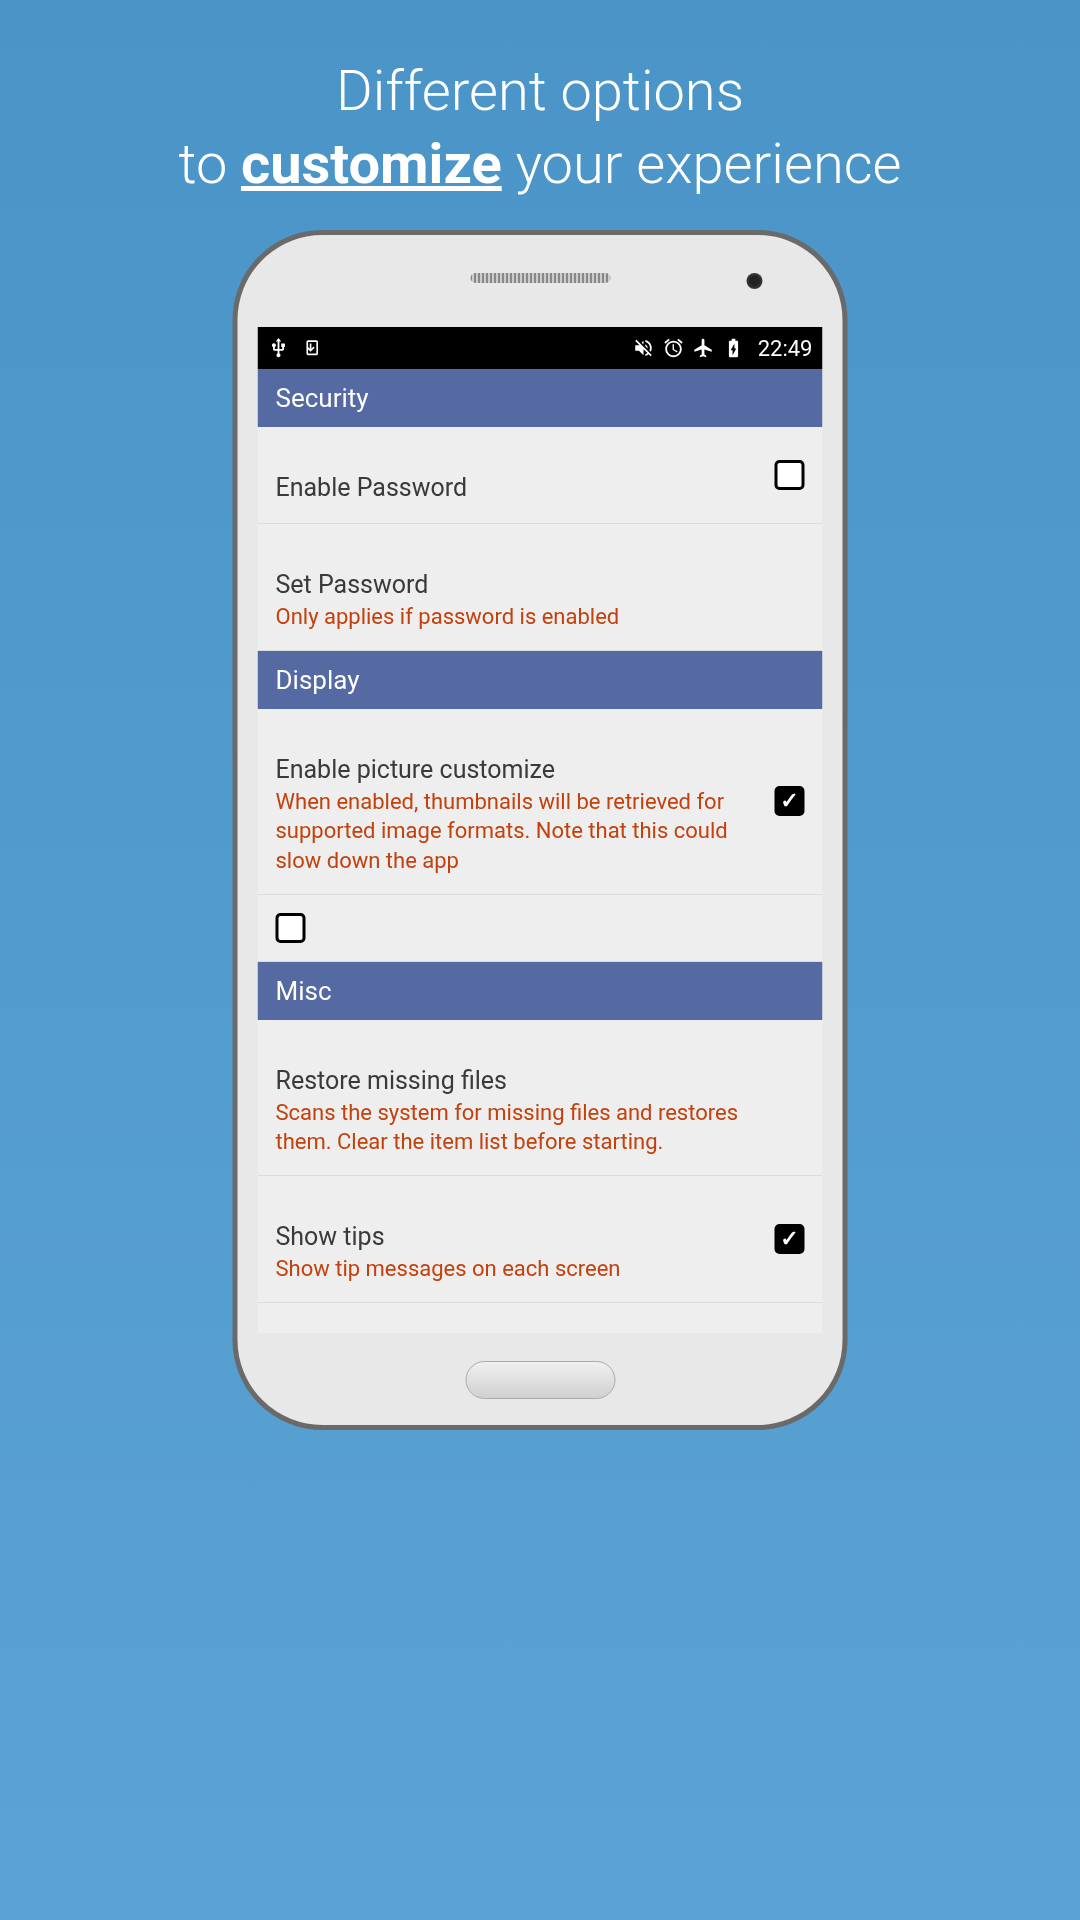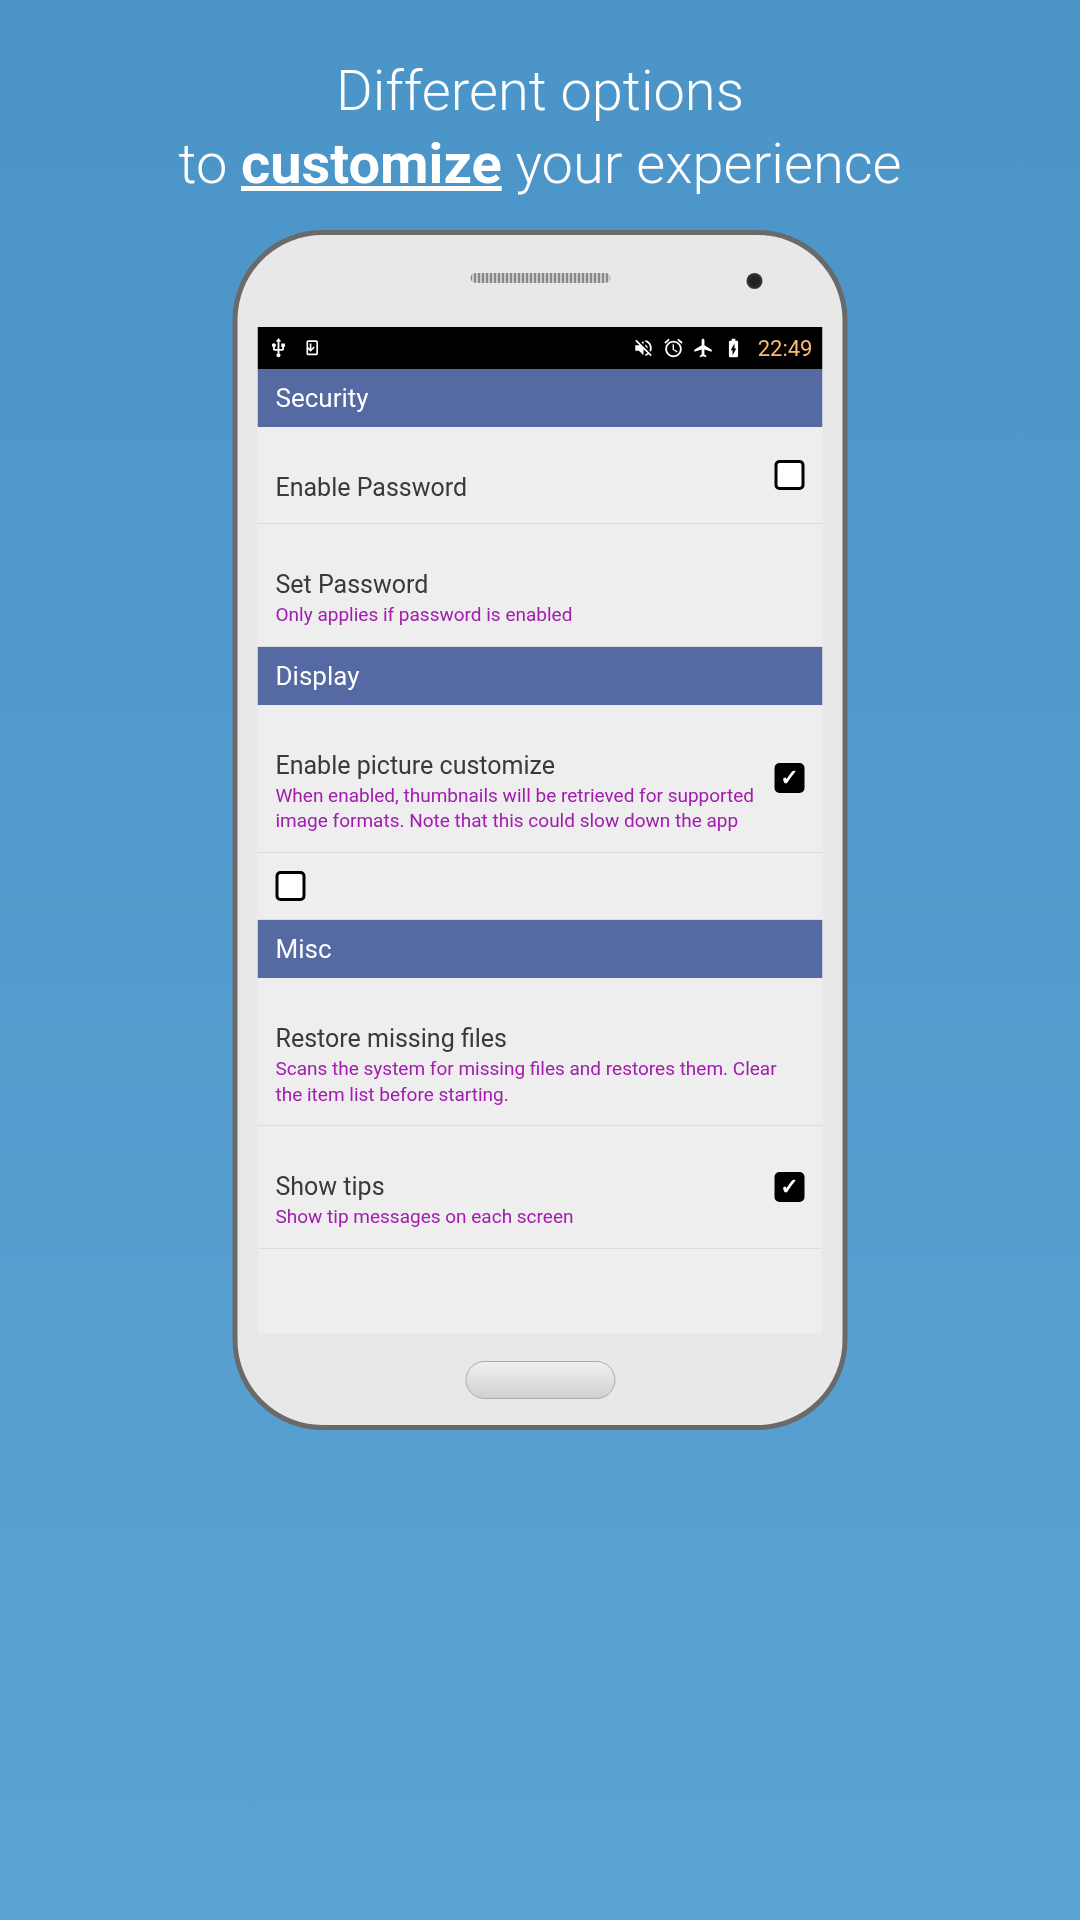--- a/index.html
+++ b/index.html
@@ -79,21 +79,21 @@
       background: #eeeeee;
       overflow: hidden;
     }
     .statusbar {
       height: 42px;
       background: #000000;
       display: flex;
       align-items: center;
       justify-content: space-between;
       padding: 0 10px;
-      color: #fdba74;
+      color: #ffffff;
     }
     .statusbar-left {
       display: flex;
       align-items: center;
       gap: 12px;
     }
     .statusbar-right {
       display: flex;
       align-items: center;
       gap: 8px;
@@ -124,22 +124,22 @@
       flex: 1;
       padding-right: 12px;
       margin-top: 28px;
     }
     .item-title {
       font-size: 25px;
       color: #3a3a3a;
       margin-bottom: 3px;
     }
     .item-subtitle {
-      font-size: 19px;
-      color: #a21caf;
+      font-size: 22px;
+      color: #c2410c;
       line-height: 1.35;
     }
     .checkbox {
       width: 30px;
       height: 30px;
       border: 3px solid #000000;
       border-radius: 5px;
       flex-shrink: 0;
       display: flex;
       align-items: center;

